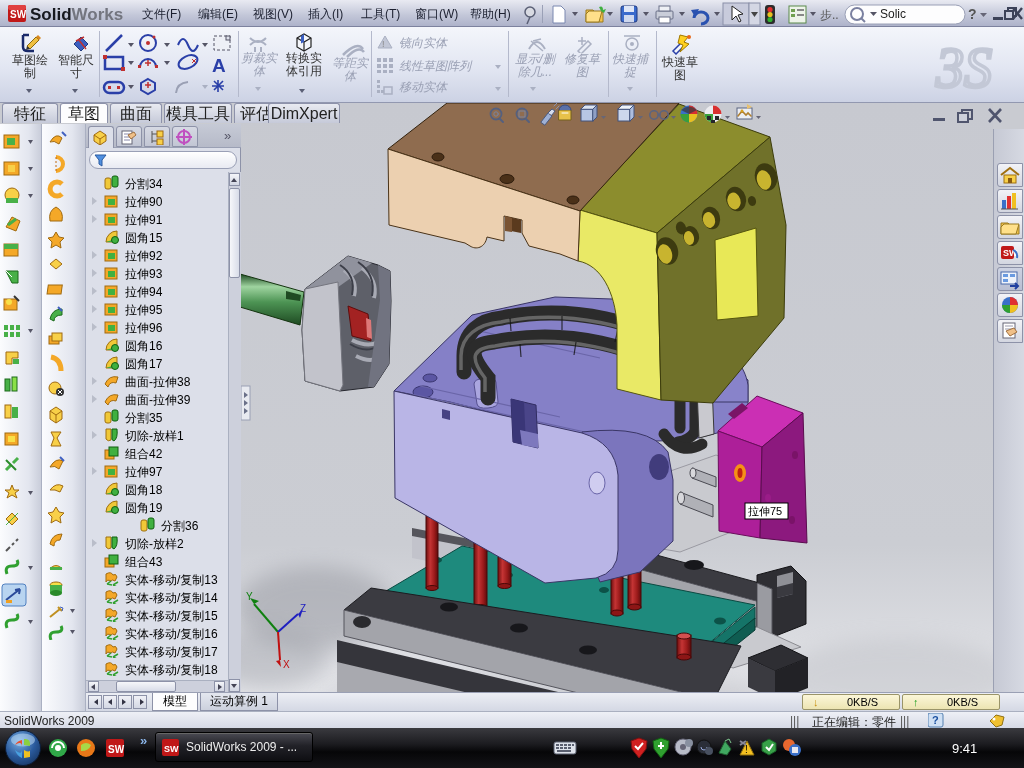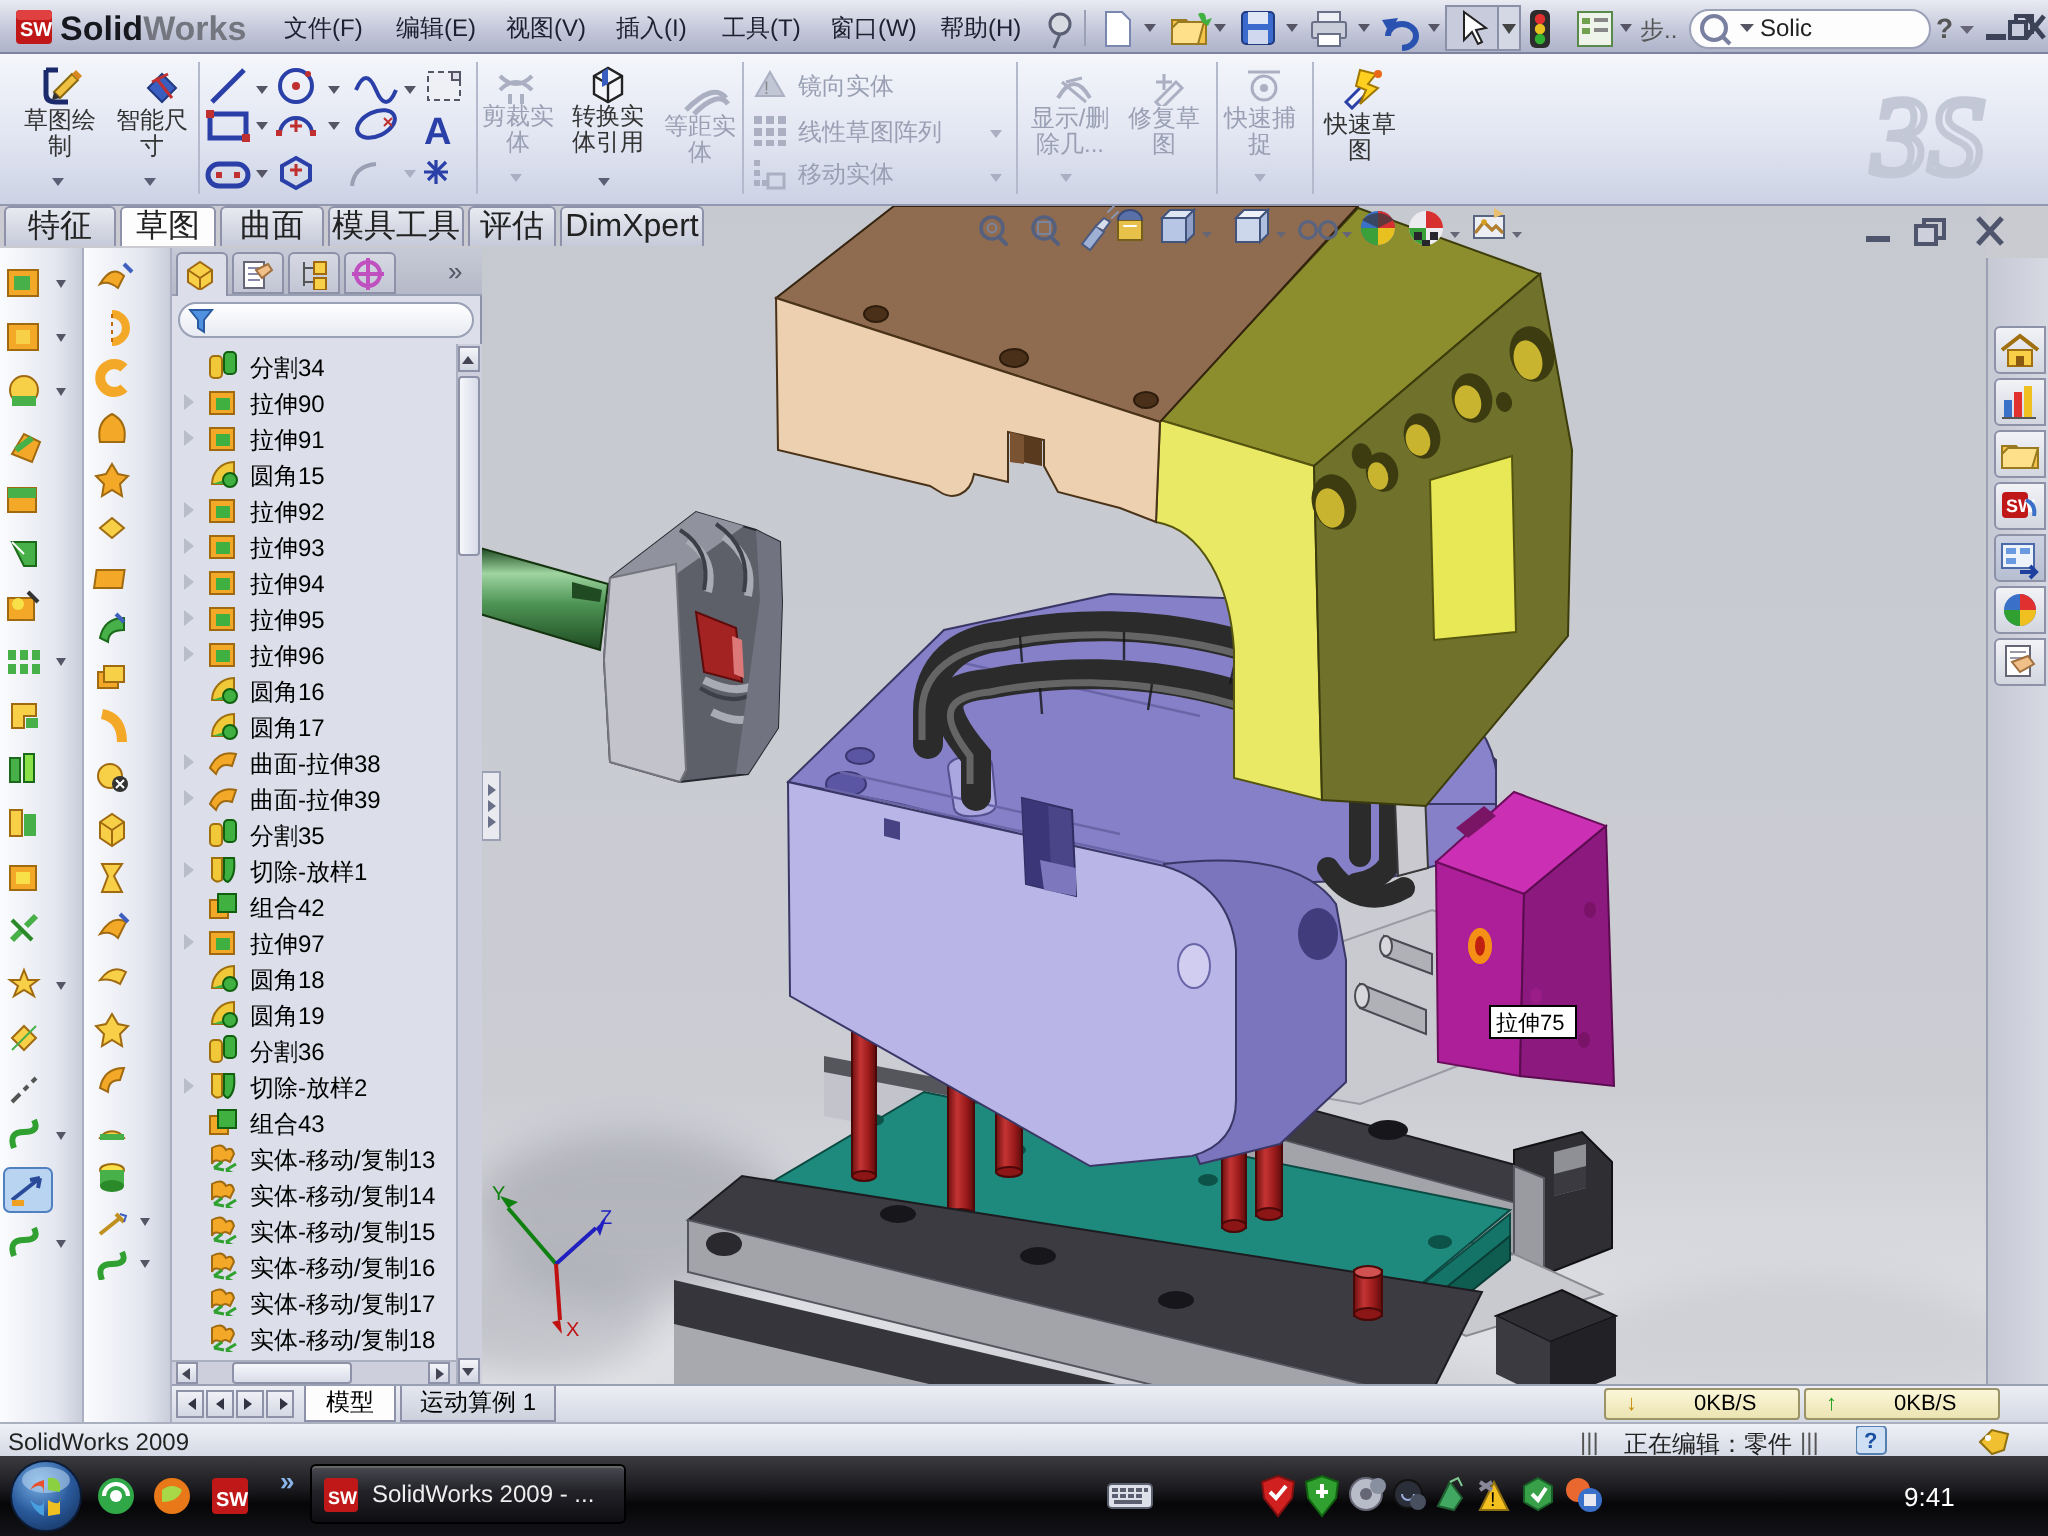--- a/index.html
+++ b/index.html
@@ -6,21 +6,21 @@
 .ab{position:absolute;}
 #page{position:relative;width:1024px;height:768px;background:#c9cbd1;}
 
 #titlebar{left:0;top:0;width:1024px;height:27px;background:linear-gradient(#e9eaf2,#c2c6d8 60%,#aeb3ca);border-bottom:1px solid #7d829e;}
 #titlebar .menu{position:absolute;top:6px;font-size:12px;color:#1c2030;}
 #logo-sw{position:absolute;left:6px;top:3px;}
 
 #ribbon{left:0;top:27px;width:1024px;height:76px;background:linear-gradient(#f4f6fb,#e2e6f2 55%,#ccd2e4);border-bottom:1px solid #9298b0;}
 .rsep{position:absolute;top:4px;height:66px;width:1px;background:#b4b9cc;}
 .rlab{position:absolute;font-size:12px;line-height:13px;text-align:center;color:#333;}
-.rlab.dis{color:#9aa0b4;}
+.rlab.dis{color:#9aa0b4;font-style:italic;}
 .drop{position:absolute;width:0;height:0;border-left:3px solid transparent;border-right:3px solid transparent;border-top:4px solid #5a5f75;}
 .drop.dis{border-top-color:#aab0c2;}
 
 #tabrow{left:0;top:103px;width:356px;height:21px;z-index:6;}
 .ctab{position:absolute;top:0;height:20px;background:linear-gradient(#e8eaf1,#c6cad9);border:1px solid #8d92aa;border-bottom:none;font-size:16px;color:#222;text-align:center;line-height:20px;border-radius:3px 3px 0 0;}
 .ctab.act{background:#fdfdfe;}
 
 #ltb1{left:0;top:124px;width:42px;height:587px;background:linear-gradient(90deg,#fbfcfe,#e3e6ef 70%,#c9cdda);border-right:1px solid #aab0c2;}
 #ltb2{left:42px;top:124px;width:44px;height:587px;background:linear-gradient(90deg,#fbfcfe,#e3e6ef 70%,#c9cdda);border-right:1px solid #aab0c2;}
 
@@ -258,21 +258,21 @@
   </svg>
   <div class="rlab" style="left:657px;top:29px;width:46px;">快速草<br>图</div>
 </div>
 
 <div class="ab" id="tabrow">
   <div class="ctab" style="left:2px;width:56px;">特征</div>
   <div class="ctab act" style="left:60px;width:48px;">草图</div>
   <div class="ctab" style="left:110px;width:52px;">曲面</div>
   <div class="ctab" style="left:164px;width:68px;">模具工具</div>
   <div class="ctab" style="left:234px;width:44px;">评估</div>
-  <div class="ctab" style="left:280px;width:72px;">DimXpert</div>
+  <div class="ctab" style="left:268px;width:72px;">DimXpert</div>
 </div>
 
 <div class="ab" id="vpwrap" style="left:241px;top:103px;width:752px;height:589px;overflow:hidden;">
 <svg width="752" height="589" viewBox="241 103 752 589">
 <defs>
 <linearGradient id="vbg" x1="0" y1="0" x2="0" y2="1">
  <stop offset="0" stop-color="#c7c9d0"></stop>
             <stop offset="0.75" stop-color="#cbcdd3"></stop>
             <stop offset="1" stop-color="#e3e4e8"></stop>
 </linearGradient>
@@ -900,21 +900,21 @@
           <span class="tx">圆角18</span>
         </div>
 <div class="trow" style="top:324px;">
           <svg class="ab" style="left:18px;top:1px;" width="15" height="15">
             <path d="M2,13 a11,11 0 0 1 11,-11 l0,6 a5,5 0 0 0 -5,5 z" fill="#f0c838" stroke="#a07010"></path>
             <path d="M2,13 l6,0 0,-2" fill="#40b040"></path>
             <circle cx="11" cy="11" r="3.5" fill="#40b040" stroke="#106010"></circle>
           </svg>
           <span class="tx">圆角19</span>
         </div>
-<div class="trow" style="top:342px;">
+<div class="trow" style="top:342px;margin-left:36px;">
           <svg class="ab" style="left:18px;top:1px;" width="15" height="15">
             <rect x="1" y="3" width="6" height="11" rx="2" fill="#f0c838" stroke="#a07010"></rect>
             <rect x="8" y="1" width="6" height="11" rx="2" fill="#40b040" stroke="#106010"></rect>
           </svg>
           <span class="tx">分割36</span>
         </div>
 <div class="trow" style="top:360px;">
           <div class="texp"></div>
           <svg class="ab" style="left:18px;top:1px;" width="15" height="15">
             <path d="M2,2 h5 v11 q-3,2 -5,-1z" fill="#f0c838" stroke="#a07010"></path>

